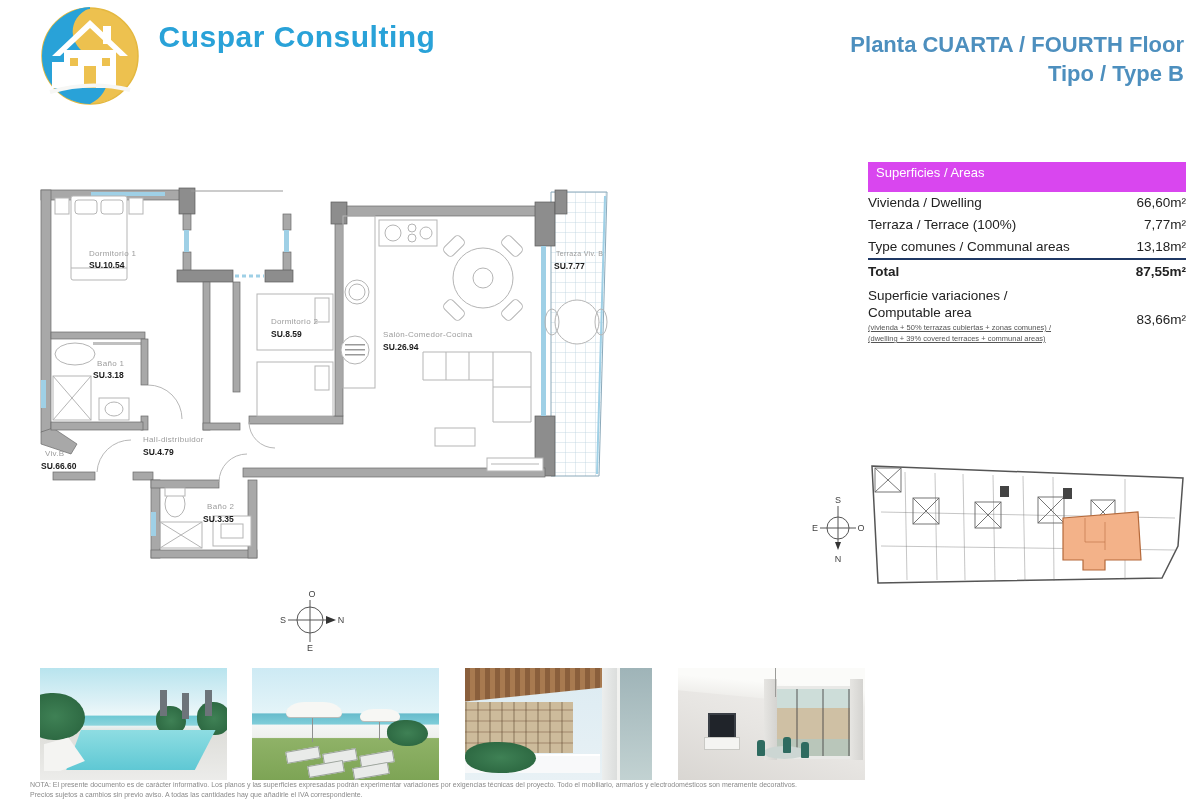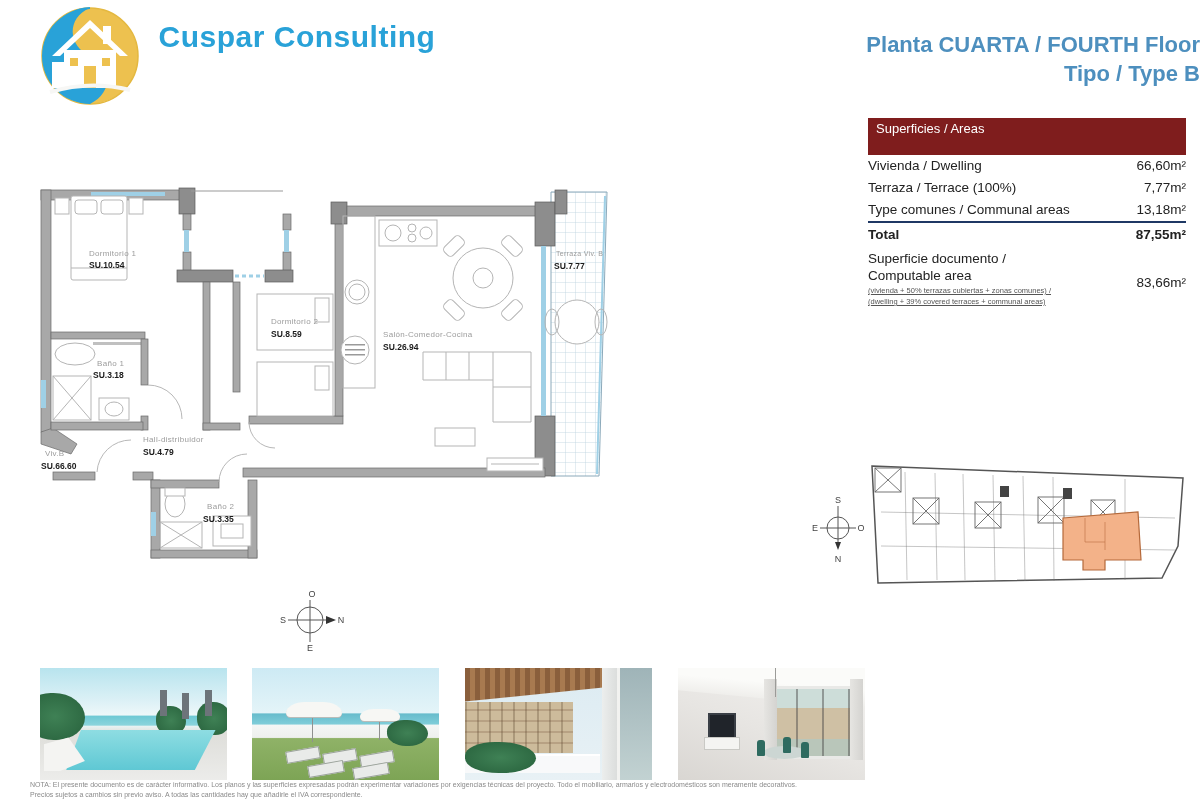--- a/index.html
+++ b/index.html
@@ -5,27 +5,27 @@
   html,body{margin:0;padding:0;background:#fff;}
   .page{position:relative;width:1200px;height:800px;background:#ffffff;overflow:hidden;
         font-family:"Liberation Sans",sans-serif;}
   .abs{position:absolute;}
 
   
   .logo{left:38px;top:6px;width:104px;height:100px;}
   .brand{left:152px;top:20px;width:290px;text-align:center;color:#29a2d8;font-weight:bold;}
   .brand-name{font-size:30px;letter-spacing:0.5px;line-height:34px;}
   .brand-tag{font-size:24px;line-height:28px;}
-  .title{right:0;top:30px;width:420px;text-align:right;color:#4d8fbe;font-weight:bold;
+  .title{right:16px;top:30px;width:420px;text-align:right;color:#4d8fbe;font-weight:bold;
          font-size:22px;line-height:29px;}
 
   
   .areas-panel{left:868px;top:118px;width:318px;color:#222;}
-  .areas-header{background:#7f1d1d;color:#fff;font-size:13px;height:37px;line-height:21px;
-                padding-left:8px;}
+  .areas-header{background:#d946ef;color:#fff;font-size:13px;height:30px;line-height:21px;
+                padding-left:8px;margin-top:44px;}
   .arow{display:flex;justify-content:space-between;font-size:13.5px;height:22px;line-height:22px;}
   .arow .val{font-size:13.5px;}
   .total-row{border-top:2px solid #1f3864;font-weight:bold;height:24px;line-height:24px;text-align:center;}
   .computable{display:flex;justify-content:space-between;margin-top:3px;}
   .comp-label{font-size:13.5px;line-height:17px;}
   .comp-note{font-size:7.5px;color:#555;line-height:9px;margin-top:2px;text-decoration:underline;}
   .comp-val{font-size:13.5px;align-self:center;margin-top:8px;}
   .price-row{display:flex;justify-content:space-between;margin-top:46px;color:#3a3a3a;}
   .price-label{font-size:15px;line-height:17px;}
   .price-note{font-size:7.5px;color:#555;}
@@ -133,21 +133,21 @@
     <div class="arow">
       <span>Type comunes / Communal areas</span>
       <span class="val">13,18m²</span>
     </div>
     <div class="arow total-row">
       <span>Total</span>
       <span class="val">87,55m²</span>
     </div>
     <div class="computable">
       <div>
-        <div class="comp-label">Superficie documento /</div>
+        <div class="comp-label">Superficie variaciones /</div>
         <div class="comp-label">Computable area</div>
         <div class="comp-note">(vivienda + 50% terrazas cubiertas + zonas comunes) /</div>
         <div class="comp-note">(dwelling + 39% covered terraces + communal areas)</div>
       </div>
       <div class="comp-val">83,66m²</div>
     </div>
   </div>
 
   <svg class="abs fp" width="610" height="420" viewBox="0 0 610 420">
     <defs>

